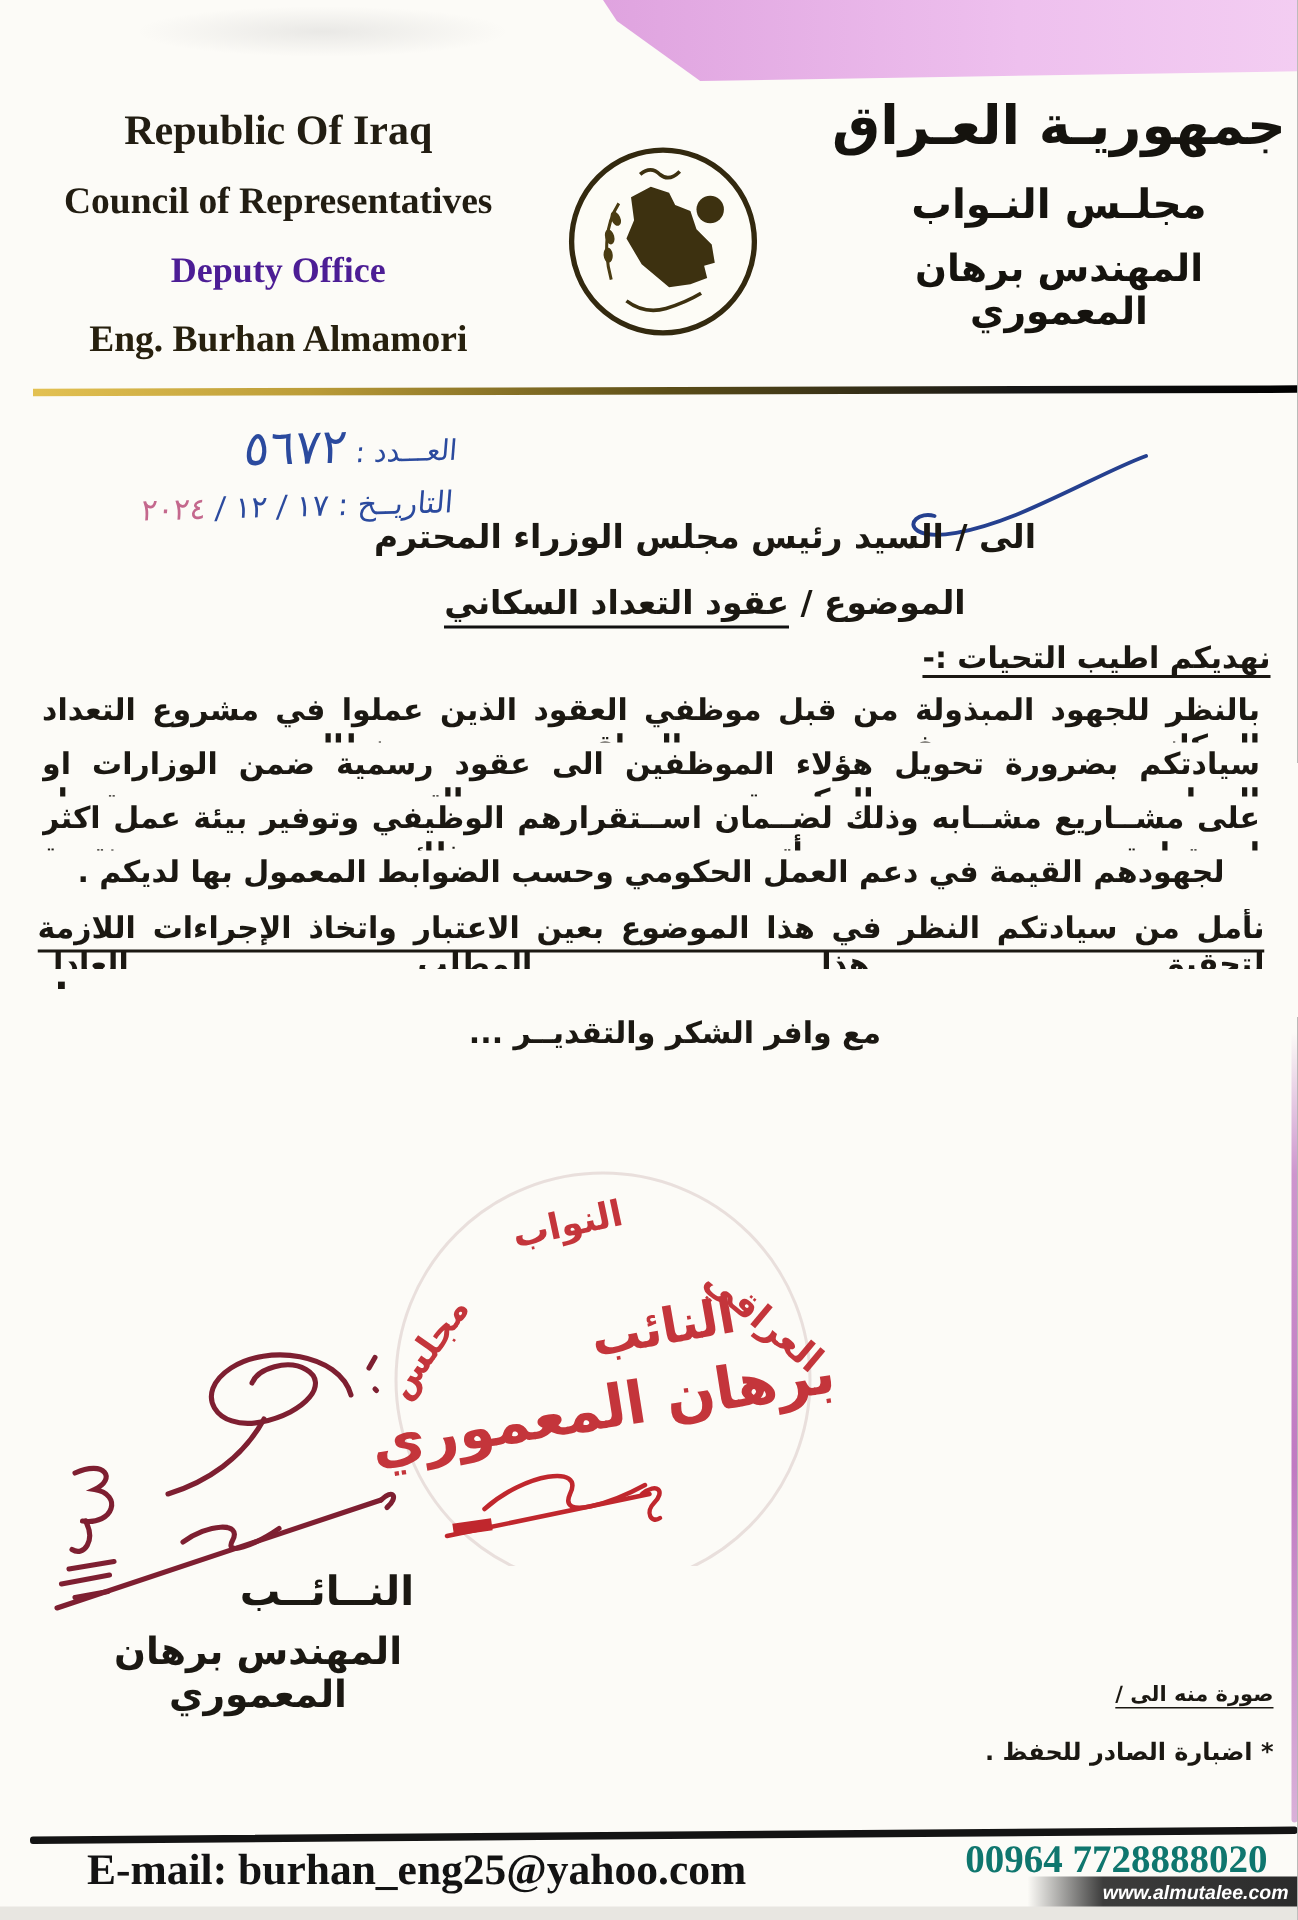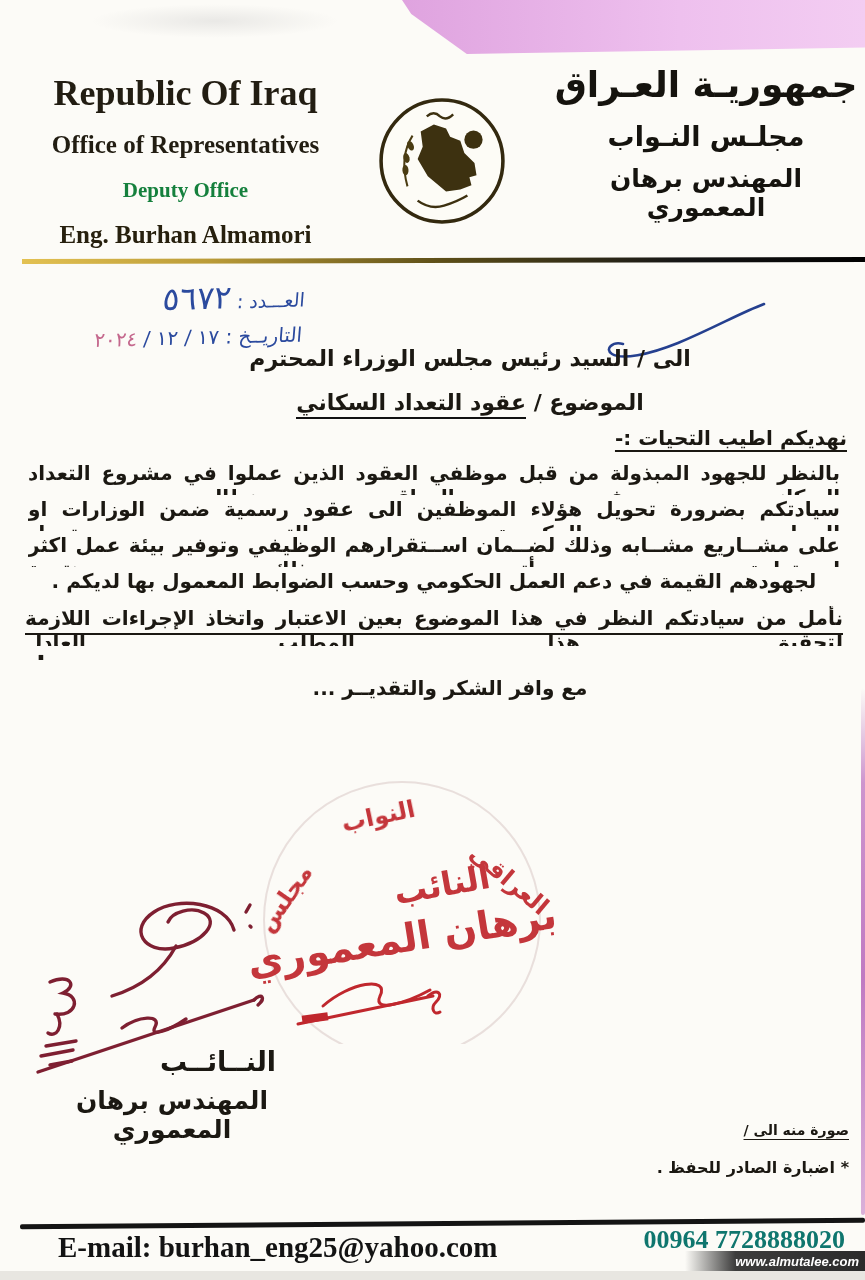--- a/index.html
+++ b/index.html
@@ -14,23 +14,23 @@
     clip-path:polygon(0 0,100% 0,100% 88%,14% 100%,2% 26%);}
   .pink-edge{position:absolute;right:0;top:688px;width:4px;height:527px;border-radius:3px;
     background:linear-gradient(to bottom,rgba(200,128,200,0),rgba(190,115,192,.75) 18%,#c07ac2 55%,rgba(190,115,192,.55) 100%);}
   .smudge{position:absolute;left:90px;top:4px;width:250px;height:34px;border-radius:50%;
     background:radial-gradient(ellipse at center,rgba(120,120,125,.14),rgba(120,120,125,0) 70%);}
   .bottom-band{position:absolute;left:0;bottom:0;width:100%;height:9px;background:#e8e6e1;}
 
   
   .hdr-en{position:absolute;left:18px;top:72px;width:335px;text-align:center;
     font-family:"Liberation Serif",serif;font-weight:bold;color:#221d12;}
-  .hdr-en .l1{font-size:36px;font-family:Liberation Serif, serif;}
+  .hdr-en .l1{font-size:28px;font-family:Liberation Serif, serif;}
   .hdr-en .l2{font-size:25px;margin-top:17px;}
-  .hdr-en .l3{font-size:21px;margin-top:19px;color:#15803d;}
+  .hdr-en .l3{font-size:24px;margin-top:19px;color:#4c1d95;}
   .hdr-en .l4{font-size:25px;margin-top:18px;color:#27200e;}
   .hdr-ar{position:absolute;right:4px;top:64px;width:310px;text-align:center;direction:rtl;font-weight:bold;color:#15130e;}
   .hdr-ar .l1{font-size:36px;}
   .hdr-ar .l2{font-size:27px;margin-top:16px;}
   .hdr-ar .l3{font-size:21px;margin-top:14px;}
   .hdr-ar .l4{font-size:25px;margin-top:12px;}
   .emblem{position:absolute;left:376px;top:95px;width:132px;height:132px;}
   .hdr-rule{position:absolute;left:22px;top:258px;width:843px;height:5px;transform:rotate(-.15deg);
     background:linear-gradient(90deg,#e3c152 0%,#bb9c38 22%,#5c4e18 50%,#161616 78%,#000 100%);}
 
@@ -94,21 +94,21 @@
 <body>
 
 <div class="page">
 
   <div class="pink-corner"></div>
   <div class="pink-edge"></div>
   <div class="smudge"></div>
 
   <div class="hdr-en">
     <div class="l1">Republic Of Iraq</div>
-    <div class="l2">Office of Representatives</div>
+    <div class="l2">Council of Representatives</div>
     <div class="l3">Deputy Office</div>
     <div class="l4">Eng. Burhan Almamori</div>
   </div>
 
   <div class="emblem">
     <svg width="132" height="132" viewBox="0 0 130 130">
       <circle cx="65" cy="65" r="60" fill="#fdfcf6" stroke="#33290f" stroke-width="3.5"></circle>
       <path d="M 44,36 L 57,29 L 69,33 L 73,41 L 83,45 L 87,57 L 97,67 L 99,79 L 92,81 L 94,89 L 83,93 L 69,95 L 51,80 L 41,63 L 46,51 Z" fill="#3d3110"></path>
       <circle cx="96" cy="44" r="9" fill="#3d3110"></circle>
       <path d="M 31,90 C 26,72 27,54 36,40" fill="none" stroke="#4a3c12" stroke-width="2"></path>

